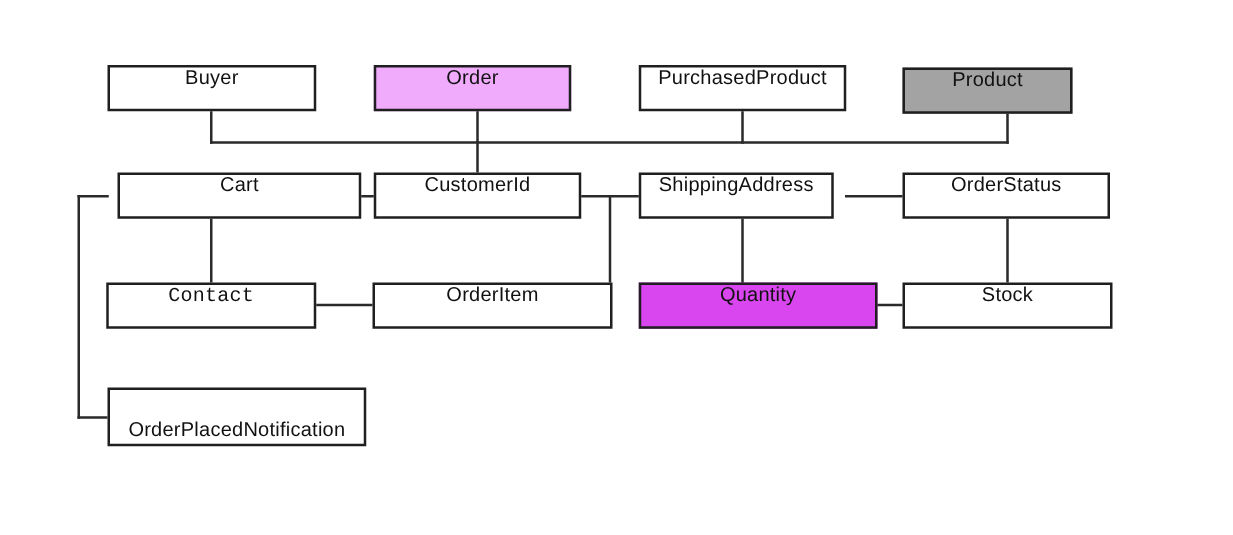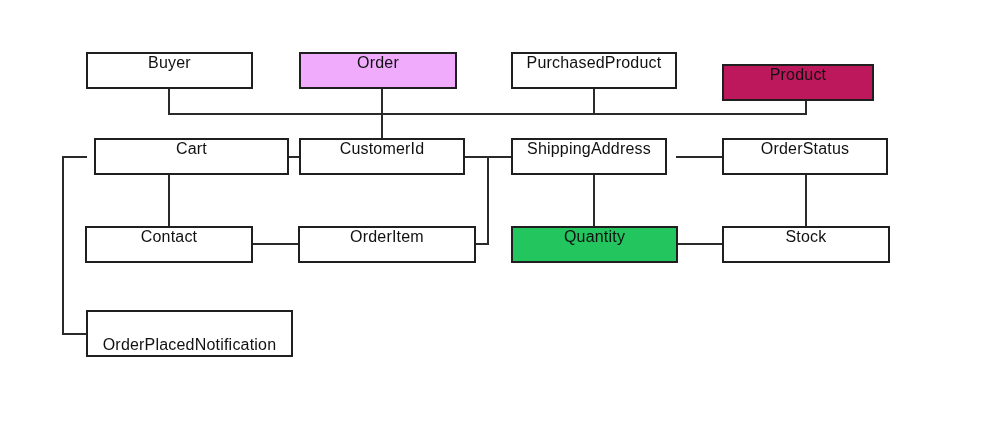--- a/index.html
+++ b/index.html
@@ -60,42 +60,42 @@
     <div class="seg" style="background: rgb(42, 42, 42); left: 676.25px; top: 243.25px; width: 46.5px; height: 1.5px;"></div>
     <div class="node" style="left: 86px; top: 52px; width: 167px; height: 37px; background: rgb(255, 255, 255); border-color: rgb(31, 31, 31);">
       <span style="color: rgb(17, 17, 17);">Buyer</span>
     </div>
     <div class="node" style="left: 299px; top: 52px; width: 158px; height: 37px; background: #f0abfc; border-color: rgb(31, 31, 31);">
       <span style="color: rgb(17, 17, 17);">Order</span>
     </div>
     <div class="node" style="left: 511px; top: 52px; width: 166px; height: 37px; background: rgb(255, 255, 255); border-color: rgb(31, 31, 31);">
       <span style="color: rgb(17, 17, 17);">PurchasedProduct</span>
     </div>
-    <div class="node" style="left: 722px; top: 64px; width: 152px; height: 37px; background: #be185d; border-color: rgb(31, 31, 31);">
+    <div class="node" style="left: 722px; top: 54px; width: 136px; height: 37px; background: #a3a3a3; border-color: rgb(31, 31, 31);">
       <span style="color: rgb(17, 17, 17);">Product</span>
     </div>
     <div class="node" style="left: 94px; top: 138px; width: 195px; height: 37px; background: rgb(255, 255, 255); border-color: rgb(31, 31, 31);">
       <span style="color: rgb(17, 17, 17);">Cart</span>
     </div>
     <div class="node" style="left: 299px; top: 138px; width: 166px; height: 37px; background: rgb(255, 255, 255); border-color: rgb(31, 31, 31);">
       <span style="color: rgb(17, 17, 17);">CustomerId</span>
     </div>
     <div class="node" style="left: 511px; top: 138px; width: 156px; height: 37px; background: rgb(255, 255, 255); border-color: rgb(31, 31, 31);">
       <span style="color: rgb(17, 17, 17);">ShippingAddress</span>
     </div>
     <div class="node" style="left: 722px; top: 138px; width: 166px; height: 37px; background: rgb(255, 255, 255); border-color: rgb(31, 31, 31);">
       <span style="color: rgb(17, 17, 17);">OrderStatus</span>
     </div>
     <div class="node" style="left: 85px; top: 226px; width: 168px; height: 37px; background: rgb(255, 255, 255); border-color: rgb(31, 31, 31);">
-      <span style="color: rgb(17, 17, 17);">Contact</span>
+      <span style="color: rgb(17, 17, 17); font-family: Liberation Mono, monospace;">Contact</span>
     </div>
-    <div class="node" style="left: 298px; top: 226px; width: 178px; height: 37px; background: rgb(255, 255, 255); border-color: rgb(31, 31, 31);">
+    <div class="node" style="left: 298px; top: 226px; width: 192px; height: 37px; background: rgb(255, 255, 255); border-color: rgb(31, 31, 31);">
       <span style="color: rgb(17, 17, 17);">OrderItem</span>
     </div>
-    <div class="node" style="left: 511px; top: 226px; width: 167px; height: 37px; background: #22c55e; border-color: rgb(31, 31, 31);">
+    <div class="node" style="left: 511px; top: 226px; width: 191px; height: 37px; background: #d946ef; border-color: rgb(31, 31, 31);">
       <span style="color: rgb(17, 17, 17);">Quantity</span>
     </div>
     <div class="node" style="left: 722px; top: 226px; width: 168px; height: 37px; background: rgb(255, 255, 255); border-color: rgb(31, 31, 31);">
       <span style="color: rgb(17, 17, 17);">Stock</span>
     </div>
     <div class="node" style="left: 86px; top: 310px; width: 207px; height: 47px; background: rgb(255, 255, 255); border-color: rgb(31, 31, 31);">
       <span style="color: rgb(17, 17, 17); margin-top: 24px;">OrderPlacedNotification</span>
     </div>
   </div>
 

